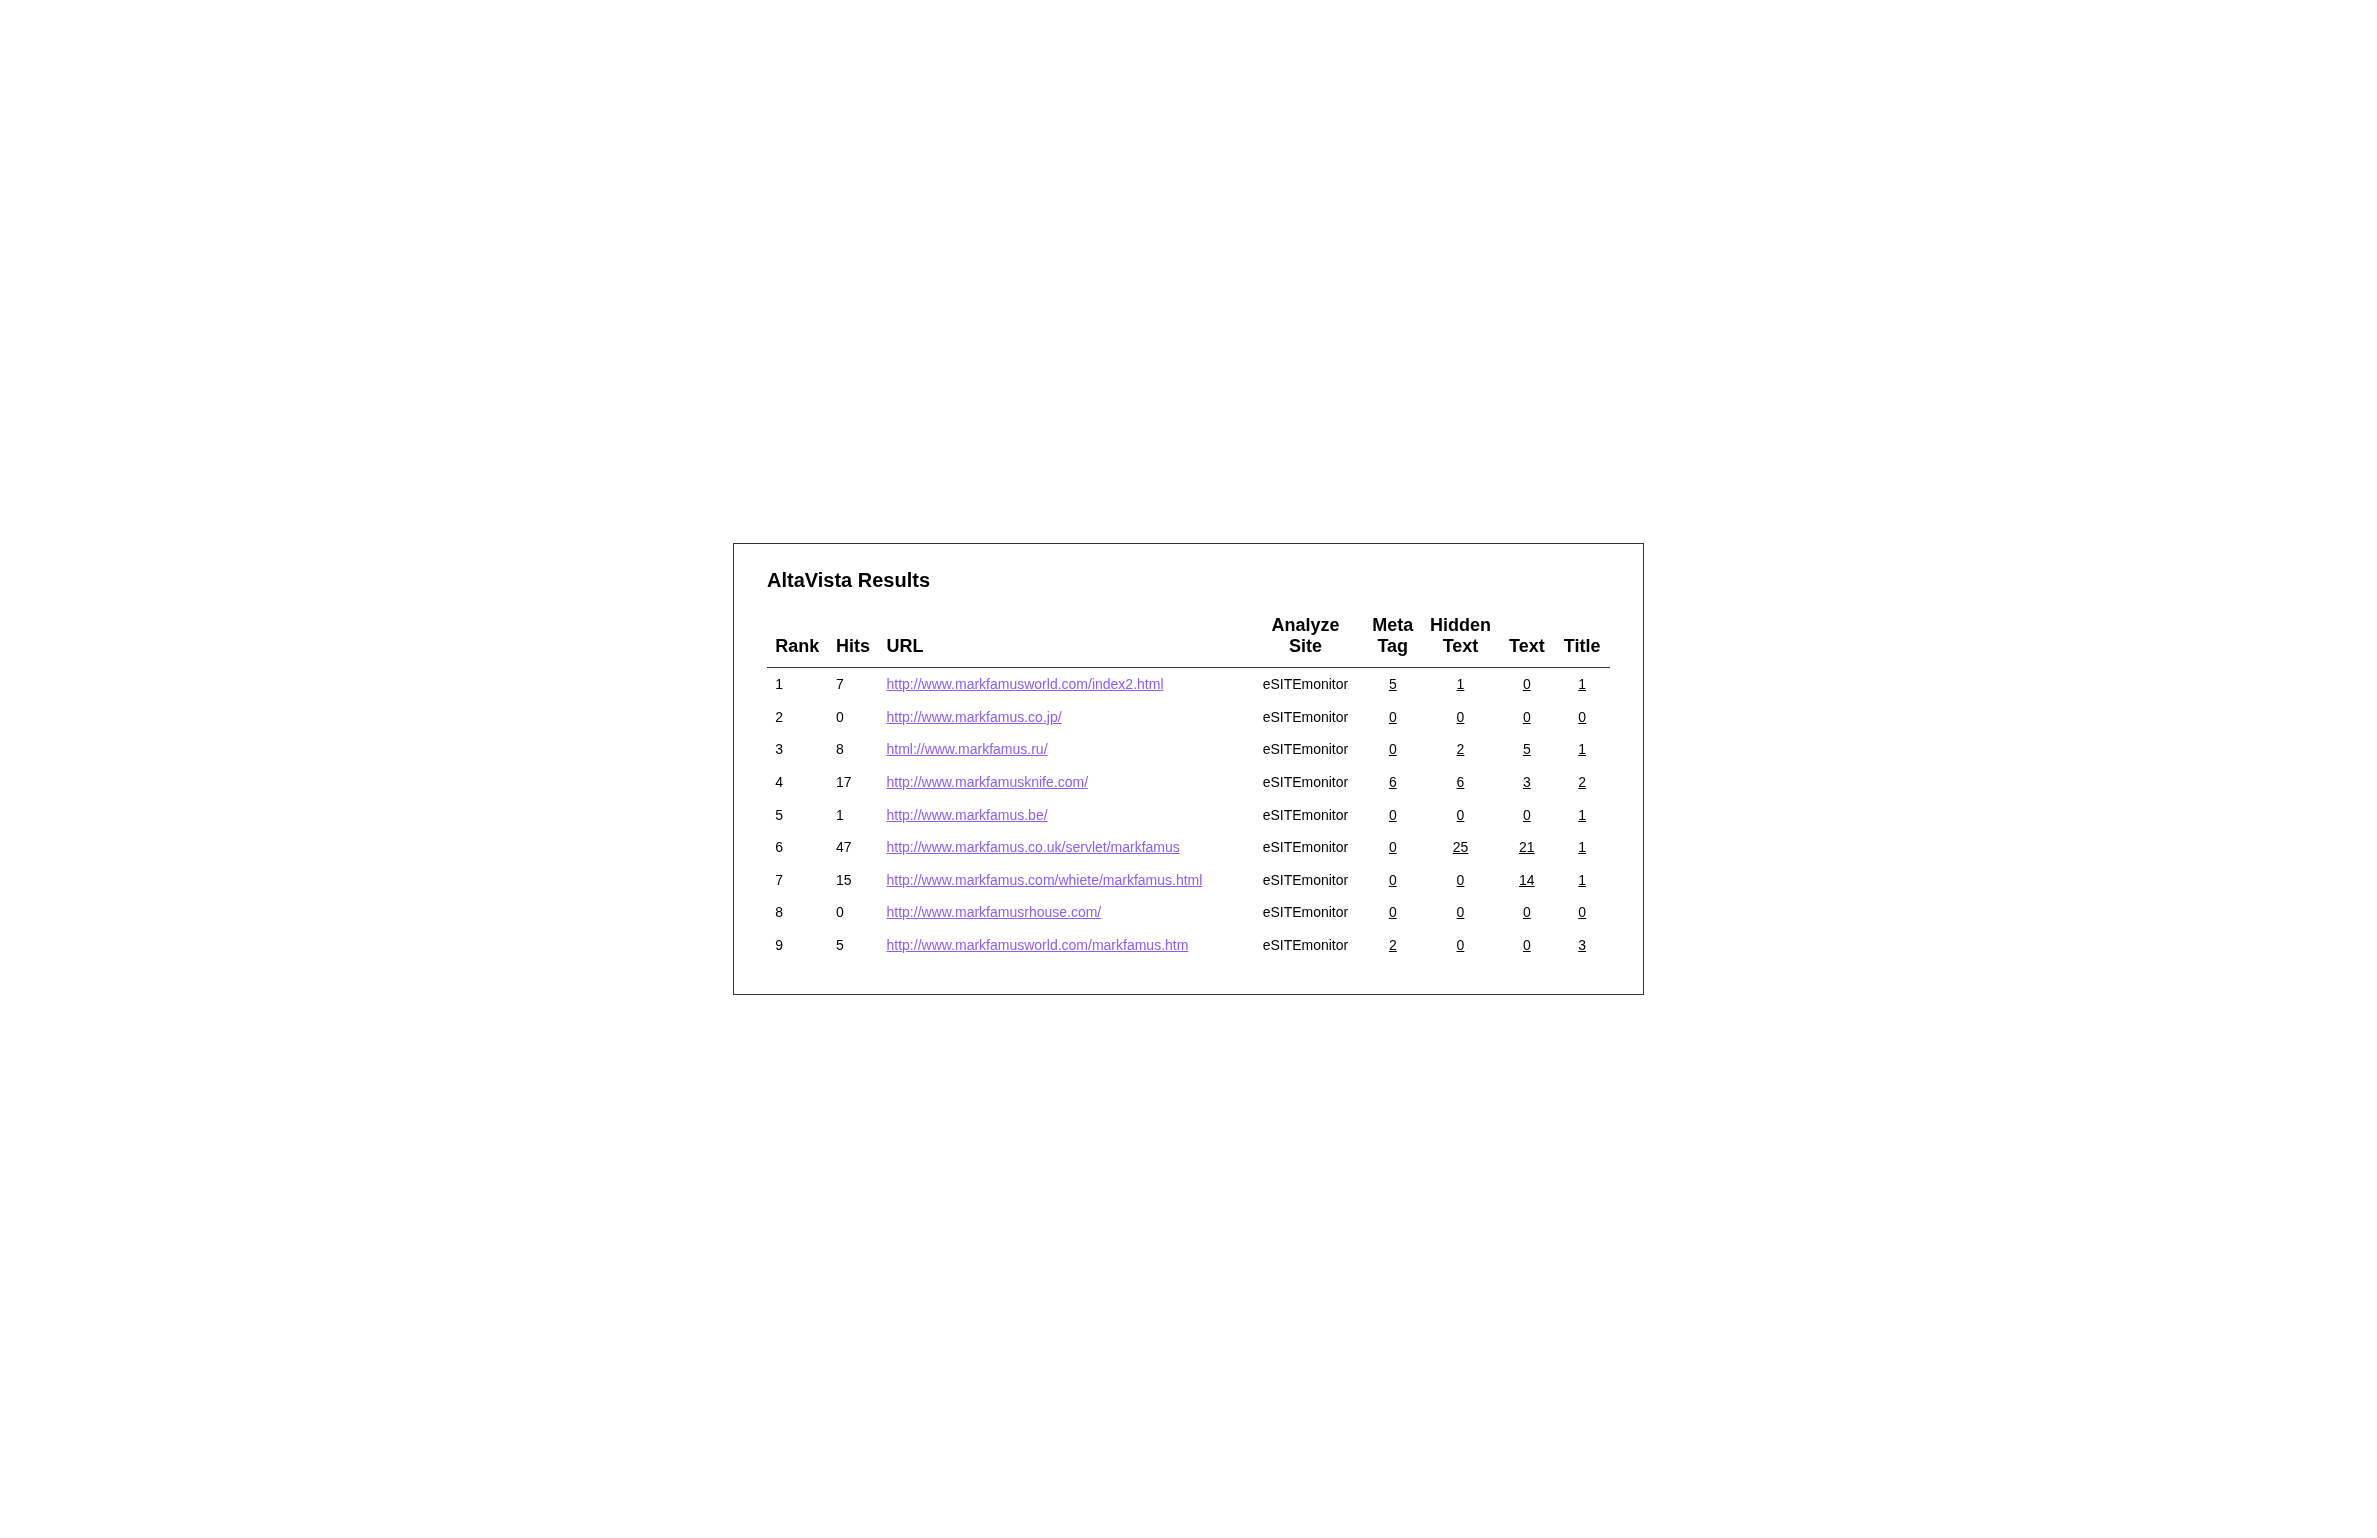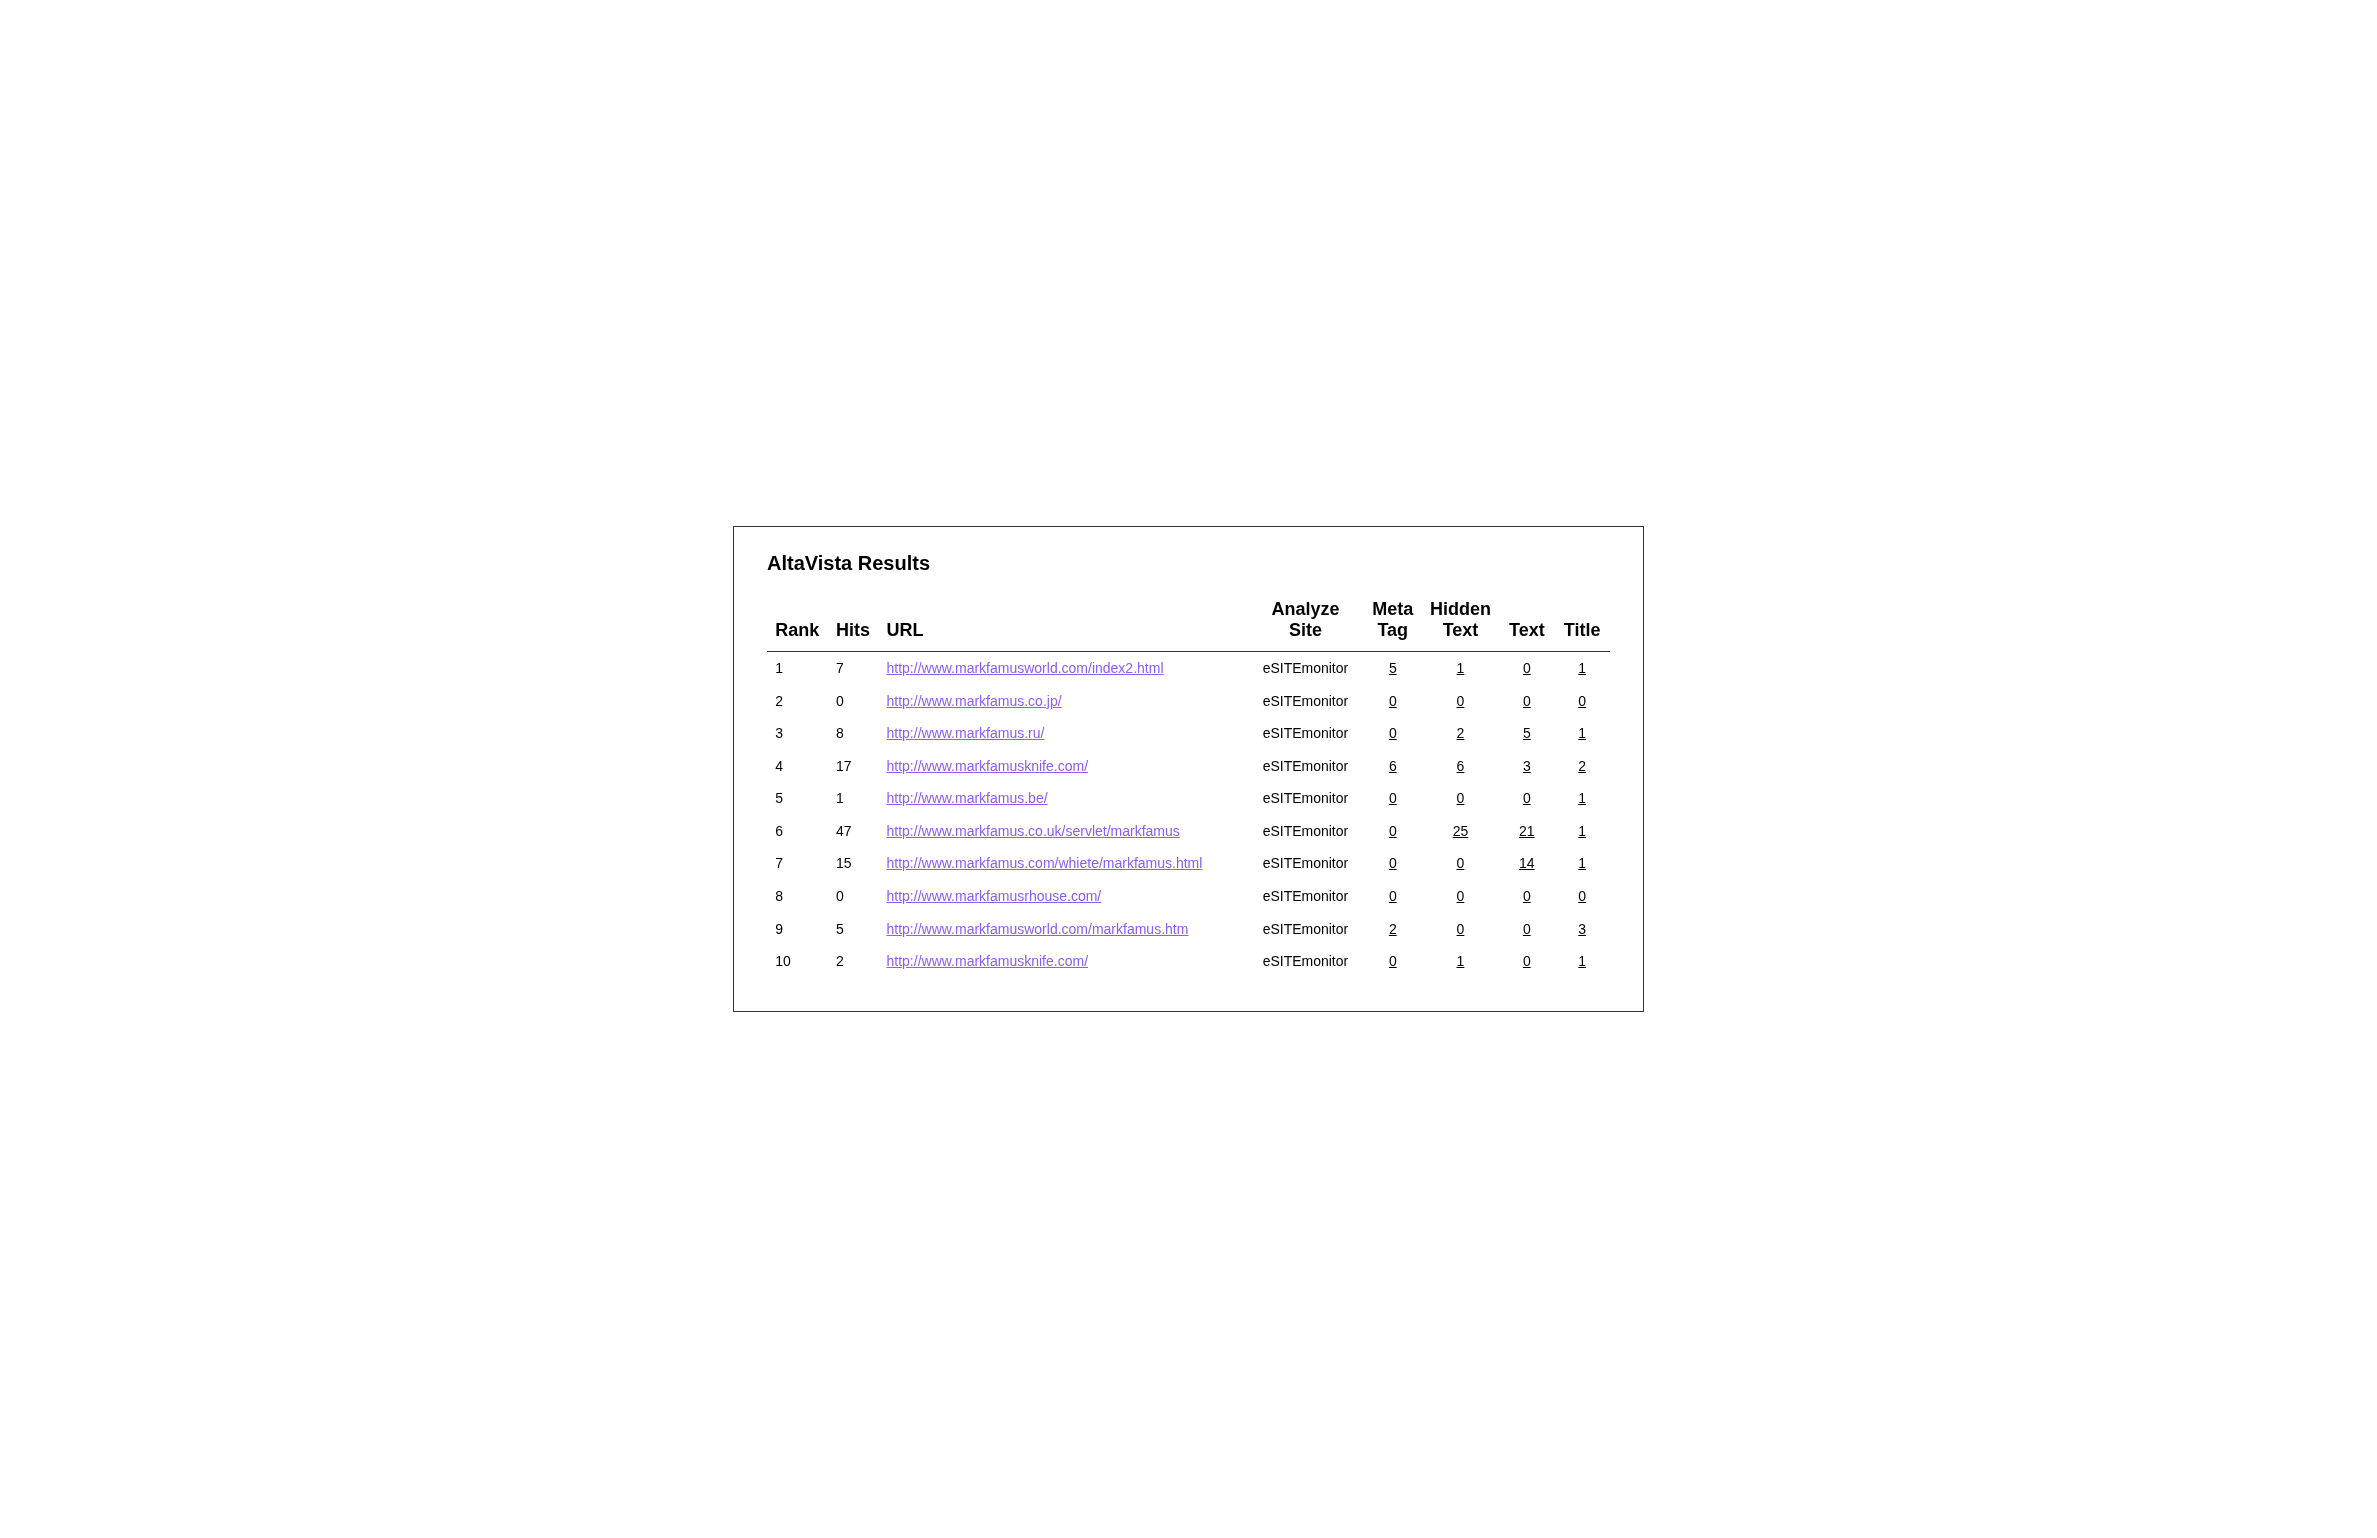--- a/index.html
+++ b/index.html
@@ -130,21 +130,21 @@
           <td><a class="url-link" href="#">http://www.markfamus.co.jp/</a></td>
           <td class="center"><a class="analyze-link" href="#">eSITEmonitor</a></td>
           <td class="center"><span class="underline-val">0</span></td>
           <td class="center"><span class="underline-val">0</span></td>
           <td class="center"><span class="underline-val">0</span></td>
           <td class="center"><span class="underline-val">0</span></td>
         </tr>
         <tr>
           <td>3</td>
           <td>8</td>
-          <td><a class="url-link" href="#">http://www.markfamus.ru/</a></td>
+          <td><a class="url-link" href="#">html://www.markfamus.ru/</a></td>
           <td class="center"><a class="analyze-link" href="#">eSITEmonitor</a></td>
           <td class="center"><span class="underline-val">0</span></td>
           <td class="center"><span class="underline-val">2</span></td>
           <td class="center"><span class="underline-val">5</span></td>
           <td class="center"><span class="underline-val">1</span></td>
         </tr>
         <tr>
           <td>4</td>
           <td>17</td>
           <td><a class="url-link" href="#">http://www.markfamusknife.com/</a></td>
@@ -197,26 +197,16 @@
         <tr>
           <td>9</td>
           <td>5</td>
           <td><a class="url-link" href="#">http://www.markfamusworld.com/markfamus.htm</a></td>
           <td class="center"><a class="analyze-link" href="#">eSITEmonitor</a></td>
           <td class="center"><span class="underline-val">2</span></td>
           <td class="center"><span class="underline-val">0</span></td>
           <td class="center"><span class="underline-val">0</span></td>
           <td class="center"><span class="underline-val">3</span></td>
         </tr>
-        <tr>
-          <td>10</td>
-          <td>2</td>
-          <td><a class="url-link" href="#">http://www.markfamusknife.com/</a></td>
-          <td class="center"><a class="analyze-link" href="#">eSITEmonitor</a></td>
-          <td class="center"><span class="underline-val">0</span></td>
-          <td class="center"><span class="underline-val">1</span></td>
-          <td class="center"><span class="underline-val">0</span></td>
-          <td class="center"><span class="underline-val">1</span></td>
-        </tr>
       </tbody>
   </table>
 </div>
 
 
 </body></html>

